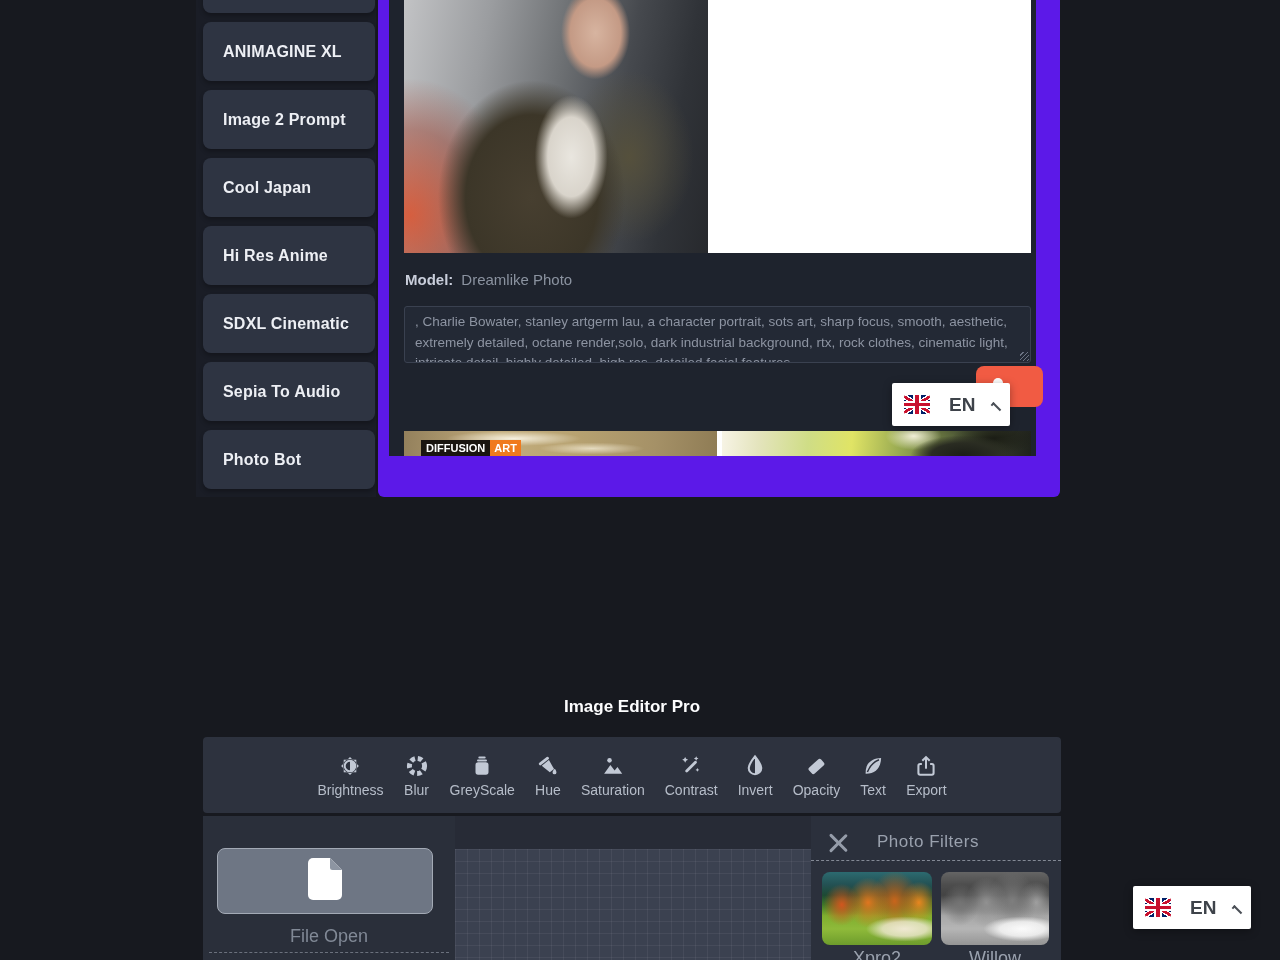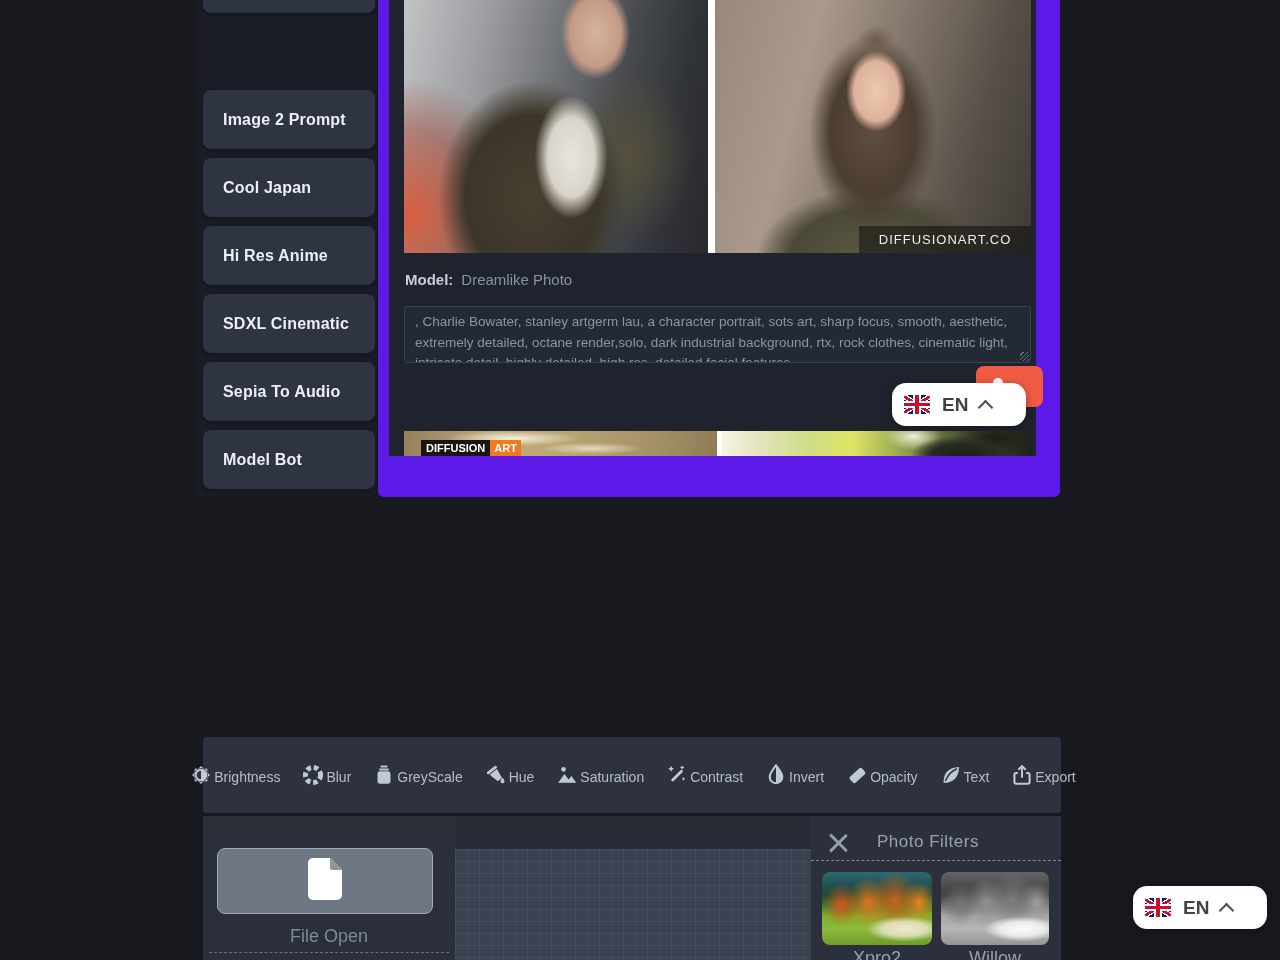--- a/index.html
+++ b/index.html
@@ -62,22 +62,22 @@
      radial-gradient(70px 26px at 78% 95%, #1c1e18 0%, #2a2c22 45%, transparent 75%),
      radial-gradient(60px 22px at 88% 30%, #1b1d15, transparent 70%),
      radial-gradient(40px 20px at 62% 20%, #f2f0d8 0%, transparent 70%),
      linear-gradient(95deg,#f7f4e6 0%,#e4e4bd 12%,#cfdd86 28%,#e0e465 42%,#96a851 58%,#55603a 75%,#2e3226 92%,#1f221c 100%);}
   .brandbadge{position:absolute;left:17px;top:9px;height:16px;display:flex;font-size:11px;
               font-weight:700;color:#fff;line-height:16px;}
   .brandbadge .b-l{background:#1a1510;padding:0 5px;}
   .brandbadge .b-r{background:#f07a1e;padding:0 4px;}
 
   
-  .lang{position:absolute;width:134px;height:43px;background:#fff;border-radius:14px;z-index:4;
-        display:flex;align-items:center;padding:0 12px;box-sizing:border-box;gap:12px;
+  .lang{position:absolute;width:118px;height:43px;background:#fff;border-radius:2px;z-index:4;
+        display:flex;align-items:center;padding:0 12px;box-sizing:border-box;gap:19px;
         box-shadow:0 2px 8px rgba(0,0,0,.35);cursor:pointer;}
   .lang.top{left:892px;top:383px;}
   .lang.bottom{left:1133px;top:886px;}
   .flag{width:26px;height:19px;border-radius:2px;flex:0 0 auto;background-color:#012169;
      background-image:
       linear-gradient(to bottom, transparent 42%, #C8102E 42%, #C8102E 58%, transparent 58%),
       linear-gradient(to right, transparent 42%, #C8102E 42%, #C8102E 58%, transparent 58%),
       linear-gradient(to bottom, transparent 33%, #fff 33%, #fff 67%, transparent 67%),
       linear-gradient(to right, transparent 36%, #fff 36%, #fff 64%, transparent 64%),
       linear-gradient(32deg, transparent 45.5%, #C8102E 45.5%, #C8102E 54.5%, transparent 54.5%),
@@ -86,21 +86,21 @@
       linear-gradient(-32deg, transparent 41%, #fff 41%, #fff 59%, transparent 59%);}
   .lang-label{font-size:19px;font-weight:700;color:#3e434a;}
   .chev-up{width:9px;height:9px;border-top:2.5px solid #4a4f56;border-right:2.5px solid #4a4f56;
            transform:rotate(-45deg);margin-top:5px;}
 
   
   .editor-title{position:absolute;left:203px;top:697px;width:858px;text-align:center;
                 color:#fdfdfe;font-weight:700;font-size:17px;}
   .toolbar{position:absolute;left:203px;top:737px;width:858px;height:76px;background:#2d323e;
            border-radius:4px;display:flex;align-items:center;justify-content:center;}
-  .tool{display:flex;flex-direction:row;align-items:center;padding:0 10px;cursor:pointer;}
+  .tool{display:flex;flex-direction:column;align-items:center;padding:0 10px;cursor:pointer;}
   .tool-label{font-size:14px;color:#b6bdc9;margin-top:3px;white-space:nowrap;}
   .tool svg{display:block;}
 
   .file-panel{position:absolute;left:203px;top:816px;width:252px;height:144px;background:#2a2f3a;}
   .file-dash{position:absolute;left:6px;right:6px;top:136px;border-top:1px dashed rgba(160,168,180,.55);}
   .file-btn{position:absolute;left:14px;top:32px;width:216px;height:66px;background:#6e7684;
             border:1px solid #a3aab5;border-radius:8px;display:flex;align-items:center;
             justify-content:center;cursor:pointer;box-sizing:border-box;}
   .file-label{position:absolute;left:0;right:0;top:110px;text-align:center;color:#818996;
               font-size:18px;}
@@ -133,37 +133,35 @@
   .thumb-label.xpro2{left:11px;width:110px;}
   .thumb-label.willow{left:130px;width:108px;}
 </style>
 </head>
 <body>
 
 <div id="page">
 
   <div class="sidebar">
     <div class="side-btn" style="top:-46px"></div>
+    <div class="side-btn" style="top:22px">ANIMAGINE XL</div>
     <div class="side-btn" style="top:90px">Image 2 Prompt</div>
     <div class="side-btn" style="top:158px">Cool Japan</div>
     <div class="side-btn" style="top:226px">Hi Res Anime</div>
     <div class="side-btn" style="top:294px">SDXL Cinematic</div>
     <div class="side-btn" style="top:362px">Sepia To Audio</div>
-    <div class="side-btn" style="top:430px">Model Bot</div>
+    <div class="side-btn" style="top:430px">Photo Bot</div>
   </div>
 
   <div class="card">
     <div class="card-inner">
 
       <div class="img-row">
         <div class="portrait man"></div>
         <div class="gap"></div>
-        <div class="portrait woman">
-          <div class="watermark">DIFFUSIONART.CO</div>
-        </div>
       </div>
 
       <div class="model-row">
         <span class="model-label">Model:</span>
         <span class="model-value">Dreamlike Photo</span>
       </div>
 
       <textarea class="prompt" style="">, Charlie Bowater, stanley artgerm lau, a character portrait, sots art, sharp focus, smooth, aesthetic, extremely detailed, octane render,solo, dark industrial background, rtx, rock clothes, cinematic light, intricate detail, highly detailed, high res, detailed facial features</textarea>
       <div class="resize-handle"></div>
 
@@ -184,20 +182,21 @@
 
     </div>
   </div>
 
   <div class="lang top">
     <span class="flag"></span>
     <span class="lang-label">EN</span>
     <span class="chev-up"></span>
   </div>
 
+  <div class="editor-title">Image Editor Pro</div>
 
   <div class="toolbar">
     <div class="tool">
       <span>
           <svg width="26" height="26" viewBox="0 0 24 24">
             <g fill="#c2c9d5">
               <rect x="6.2" y="6.2" width="11.6" height="11.6"></rect>
               <rect x="6.2" y="6.2" width="11.6" height="11.6" transform="rotate(45 12 12)"></rect>
               <circle cx="12" cy="12" r="6.4" fill="#2d323e"></circle>
               <circle cx="12" cy="12" r="4.9" fill="none" stroke="#c2c9d5" stroke-width="1.8"></circle>

